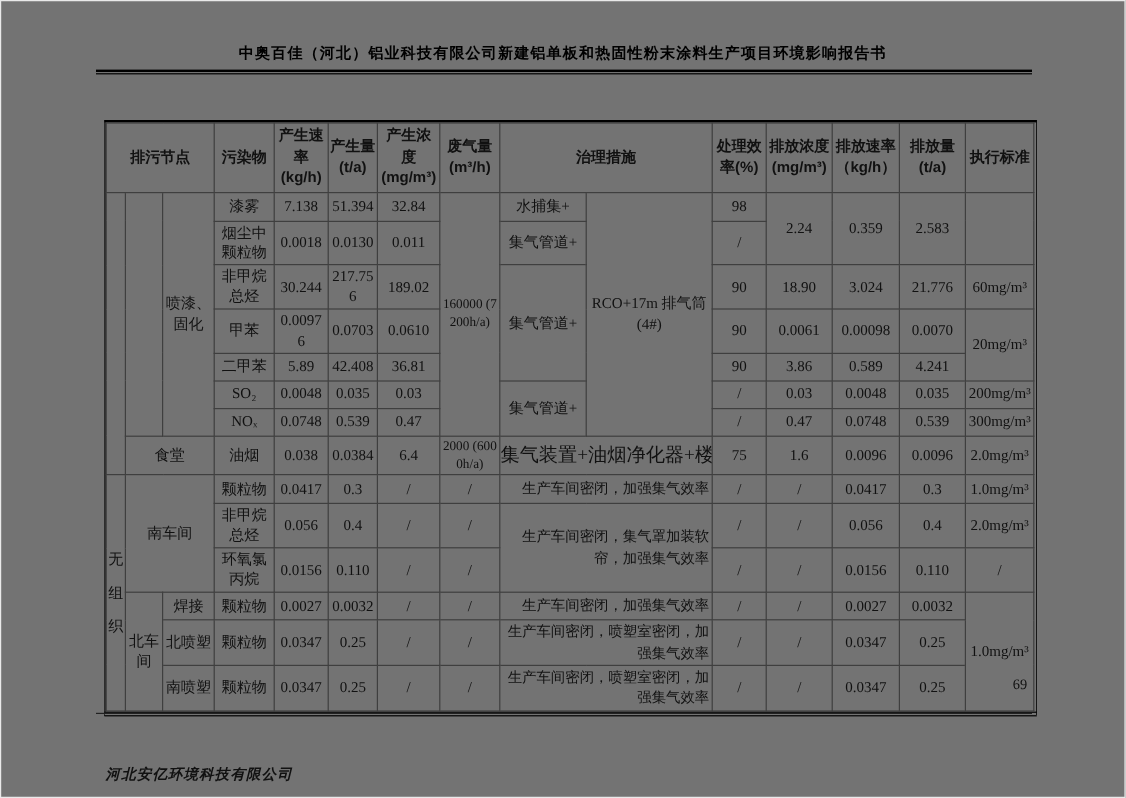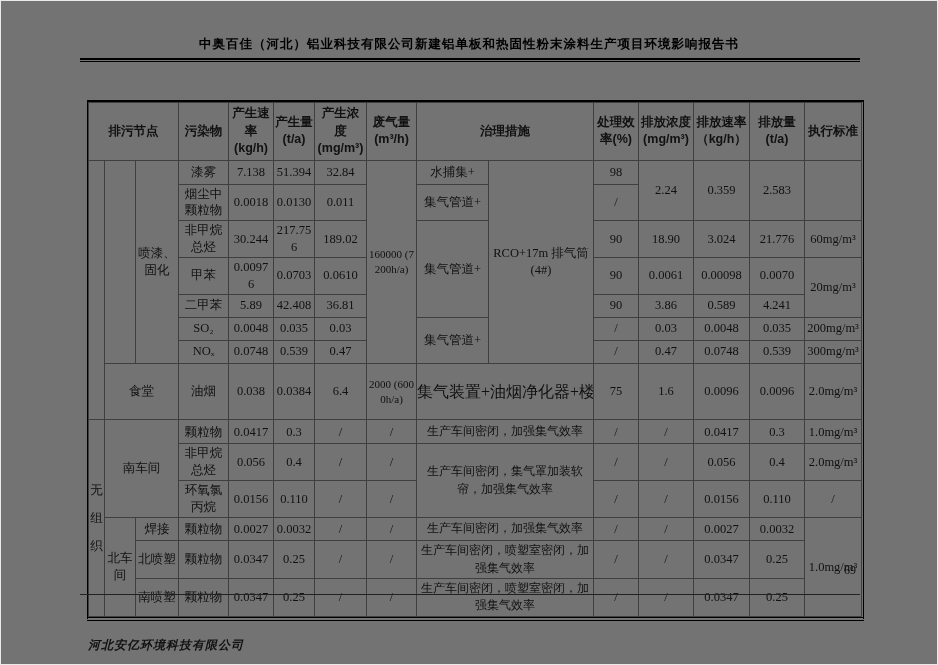--- a/index.html
+++ b/index.html
@@ -32,22 +32,22 @@
     text-align:center; vertical-align:middle;
     padding:1px 2px; line-height:1.35; font-size:12.5px;
     overflow:hidden;
   }
   thead th {
     font-family:"Liberation Sans","DejaVu Sans",sans-serif;
     font-weight:bold; font-size:12.5px; line-height:1.4; padding:2px 1px;
   }
   td.num { font-family:"Liberation Serif","DejaVu Serif",serif; word-break:break-all; }
   td.cjk { word-break:normal; }
-  td.small { font-size:11px; padding:13px 0; word-break:break-all; }
-  td.measure { font-size:12px; line-height:1.45; }
+  td.small { font-size:11px; padding:1px 0; word-break:break-all; }
+  td.measure { font-size:12px; line-height:1.45;text-align:right; }
   td.nowrap11 { font-size:16px; white-space:nowrap; padding:1px 0; }
   td.vertical { line-height:2.25; padding:0; font-size:12.5px; }
   .page-footer-rule {
     position:absolute; top:594px; left:80px; right:78px;
     border-top:1.5px solid #222;
   }
   .footer-company {
     position:absolute; top:637px; left:88px;
     font-size:12px; font-weight:bold; font-style:italic; letter-spacing:1px;
   }

